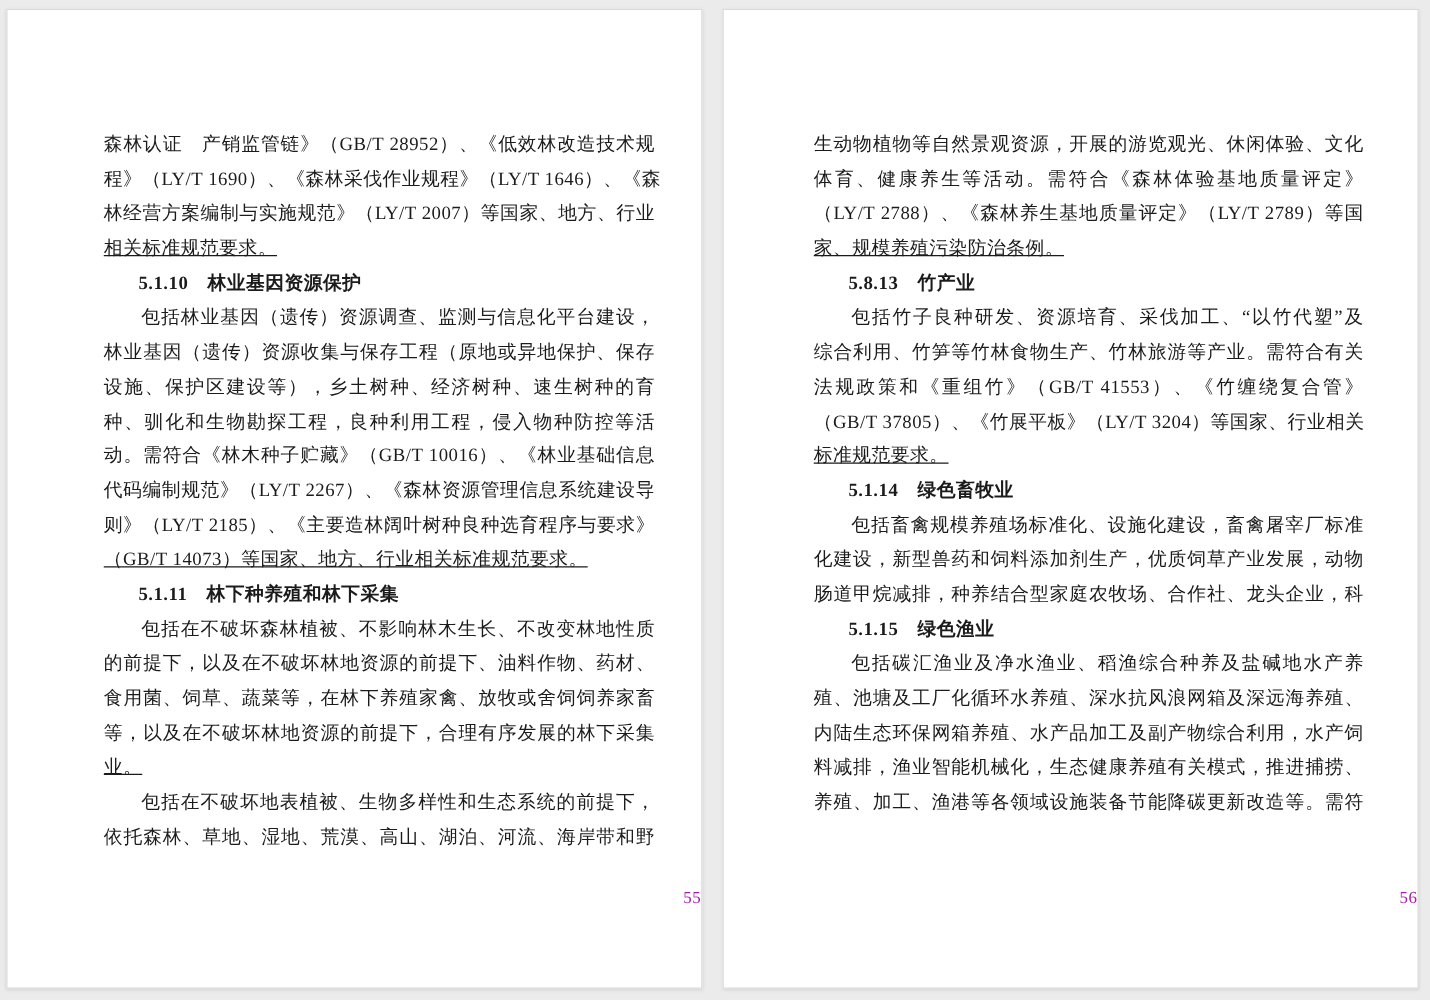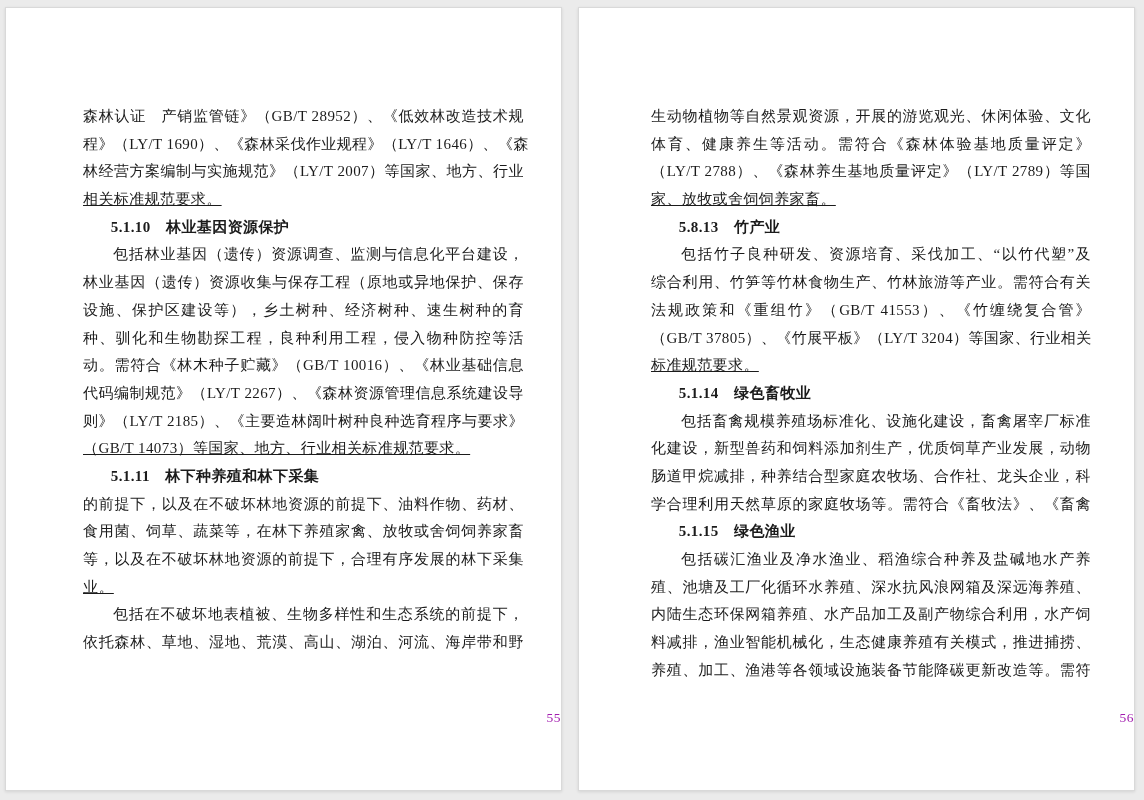--- a/index.html
+++ b/index.html
@@ -82,47 +82,47 @@
         <div class="line head">5.1.10　林业基因资源保护</div>
         <div class="line first">包括林业基因（遗传）资源调查、监测与信息化平台建设，</div>
         <div class="line full">林业基因（遗传）资源收集与保存工程（原地或异地保护、保存</div>
         <div class="line full">设施、保护区建设等），乡土树种、经济树种、速生树种的育</div>
         <div class="line full">种、驯化和生物勘探工程，良种利用工程，侵入物种防控等活</div>
         <div class="line full">动。需符合《林木种子贮藏》（GB/T 10016）、《林业基础信息</div>
         <div class="line full">代码编制规范》（LY/T 2267）、《森林资源管理信息系统建设导</div>
         <div class="line full">则》（LY/T 2185）、《主要造林阔叶树种良种选育程序与要求》</div>
         <div class="line end">（GB/T 14073）等国家、地方、行业相关标准规范要求。</div>
         <div class="line head">5.1.11　林下种养殖和林下采集</div>
+        <div class="line first">包括在不破坏森林植被、不影响林木生长、不改变林地性质</div>
         <div class="line full">的前提下，以及在不破坏林地资源的前提下、油料作物、药材、</div>
         <div class="line full">食用菌、饲草、蔬菜等，在林下养殖家禽、放牧或舍饲饲养家畜</div>
         <div class="line full">等，以及在不破坏林地资源的前提下，合理有序发展的林下采集</div>
         <div class="line end">业。</div>
         <div class="line first">包括在不破坏地表植被、生物多样性和生态系统的前提下，</div>
         <div class="line full">依托森林、草地、湿地、荒漠、高山、湖泊、河流、海岸带和野</div>
       </div>
     <div class="folio">55</div>
   </div>
 
   <div class="page right">
     <div class="textblock">
         <div class="line full">生动物植物等自然景观资源，开展的游览观光、休闲体验、文化</div>
         <div class="line full">体育、健康养生等活动。需符合《森林体验基地质量评定》</div>
         <div class="line full">（LY/T 2788）、《森林养生基地质量评定》（LY/T 2789）等国</div>
-        <div class="line end">家、放牧或舍饲饲养家畜。</div>
+        <div class="line end">家、规模养殖污染防治条例。</div>
         <div class="line head">5.8.13　竹产业</div>
         <div class="line first">包括竹子良种研发、资源培育、采伐加工、“以竹代塑”及</div>
         <div class="line full">综合利用、竹笋等竹林食物生产、竹林旅游等产业。需符合有关</div>
         <div class="line full">法规政策和《重组竹》（GB/T 41553）、《竹缠绕复合管》</div>
         <div class="line full">（GB/T 37805）、《竹展平板》（LY/T 3204）等国家、行业相关</div>
         <div class="line end">标准规范要求。</div>
         <div class="line head">5.1.14　绿色畜牧业</div>
         <div class="line first">包括畜禽规模养殖场标准化、设施化建设，畜禽屠宰厂标准</div>
         <div class="line full">化建设，新型兽药和饲料添加剂生产，优质饲草产业发展，动物</div>
         <div class="line full">肠道甲烷减排，种养结合型家庭农牧场、合作社、龙头企业，科</div>
-        <div class="line full">学合理利用天然草原的家庭牧场等。需符合《畜牧法》、《畜禽</div>
         <div class="line head">5.1.15　绿色渔业</div>
         <div class="line first">包括碳汇渔业及净水渔业、稻渔综合种养及盐碱地水产养</div>
         <div class="line full">殖、池塘及工厂化循环水养殖、深水抗风浪网箱及深远海养殖、</div>
         <div class="line full">内陆生态环保网箱养殖、水产品加工及副产物综合利用，水产饲</div>
         <div class="line full">料减排，渔业智能机械化，生态健康养殖有关模式，推进捕捞、</div>
         <div class="line full">养殖、加工、渔港等各领域设施装备节能降碳更新改造等。需符</div>
       </div>
     <div class="folio">56</div>
   </div>
 

